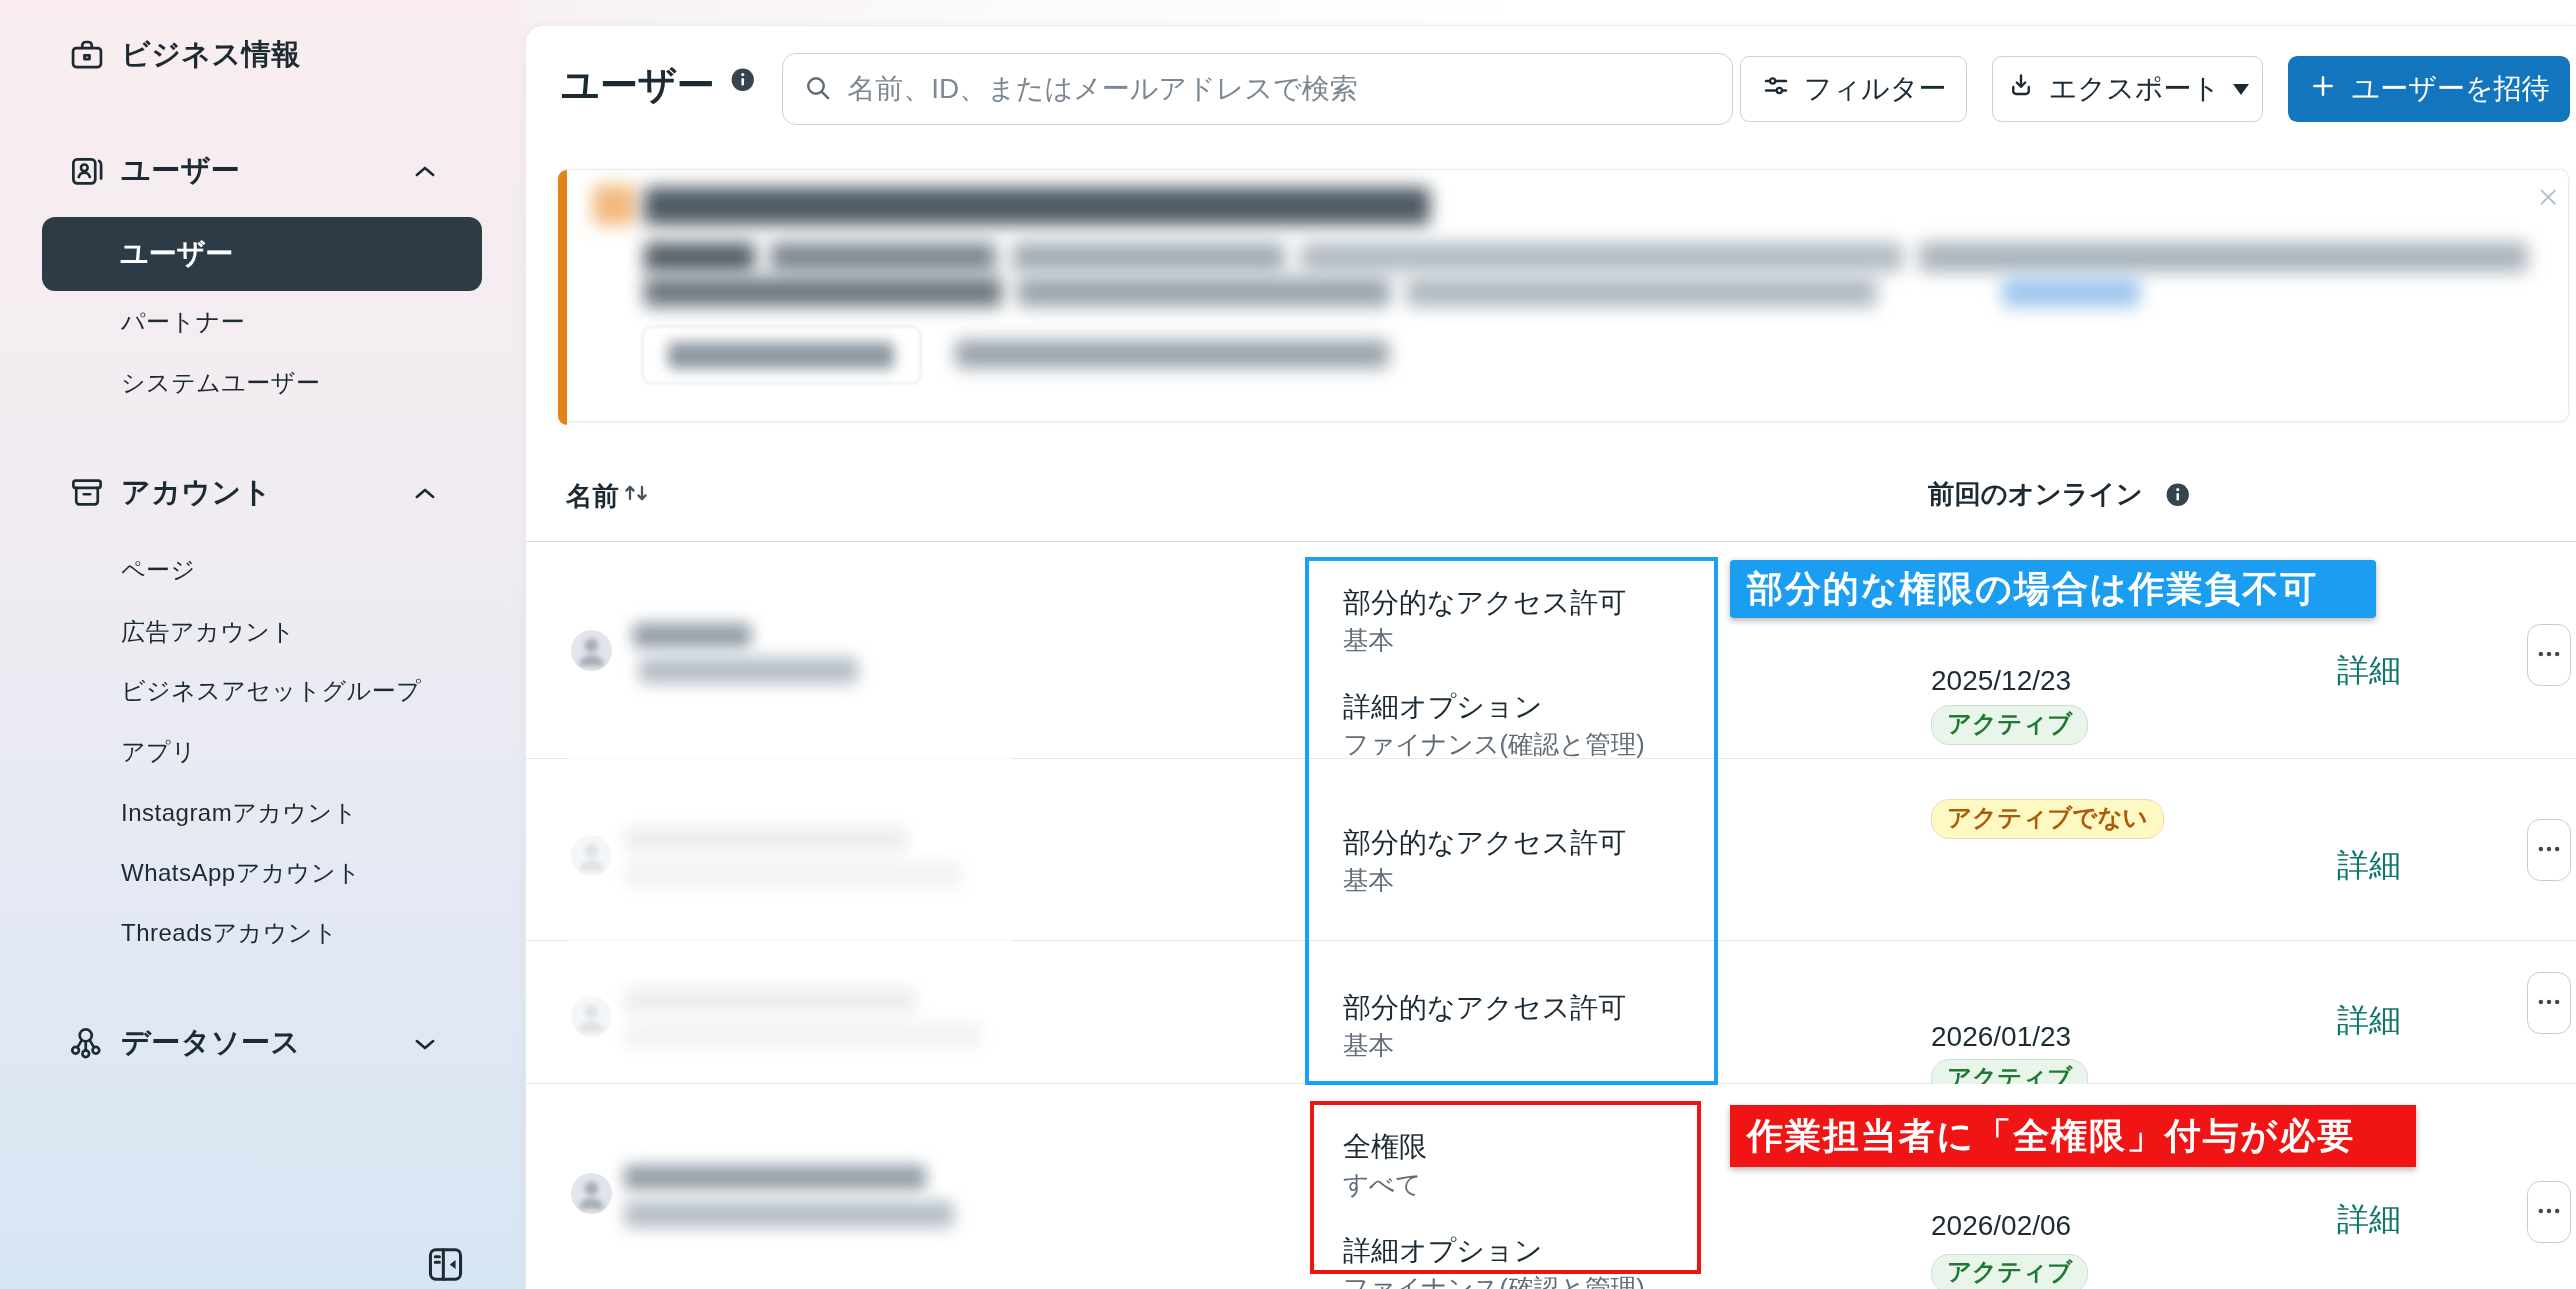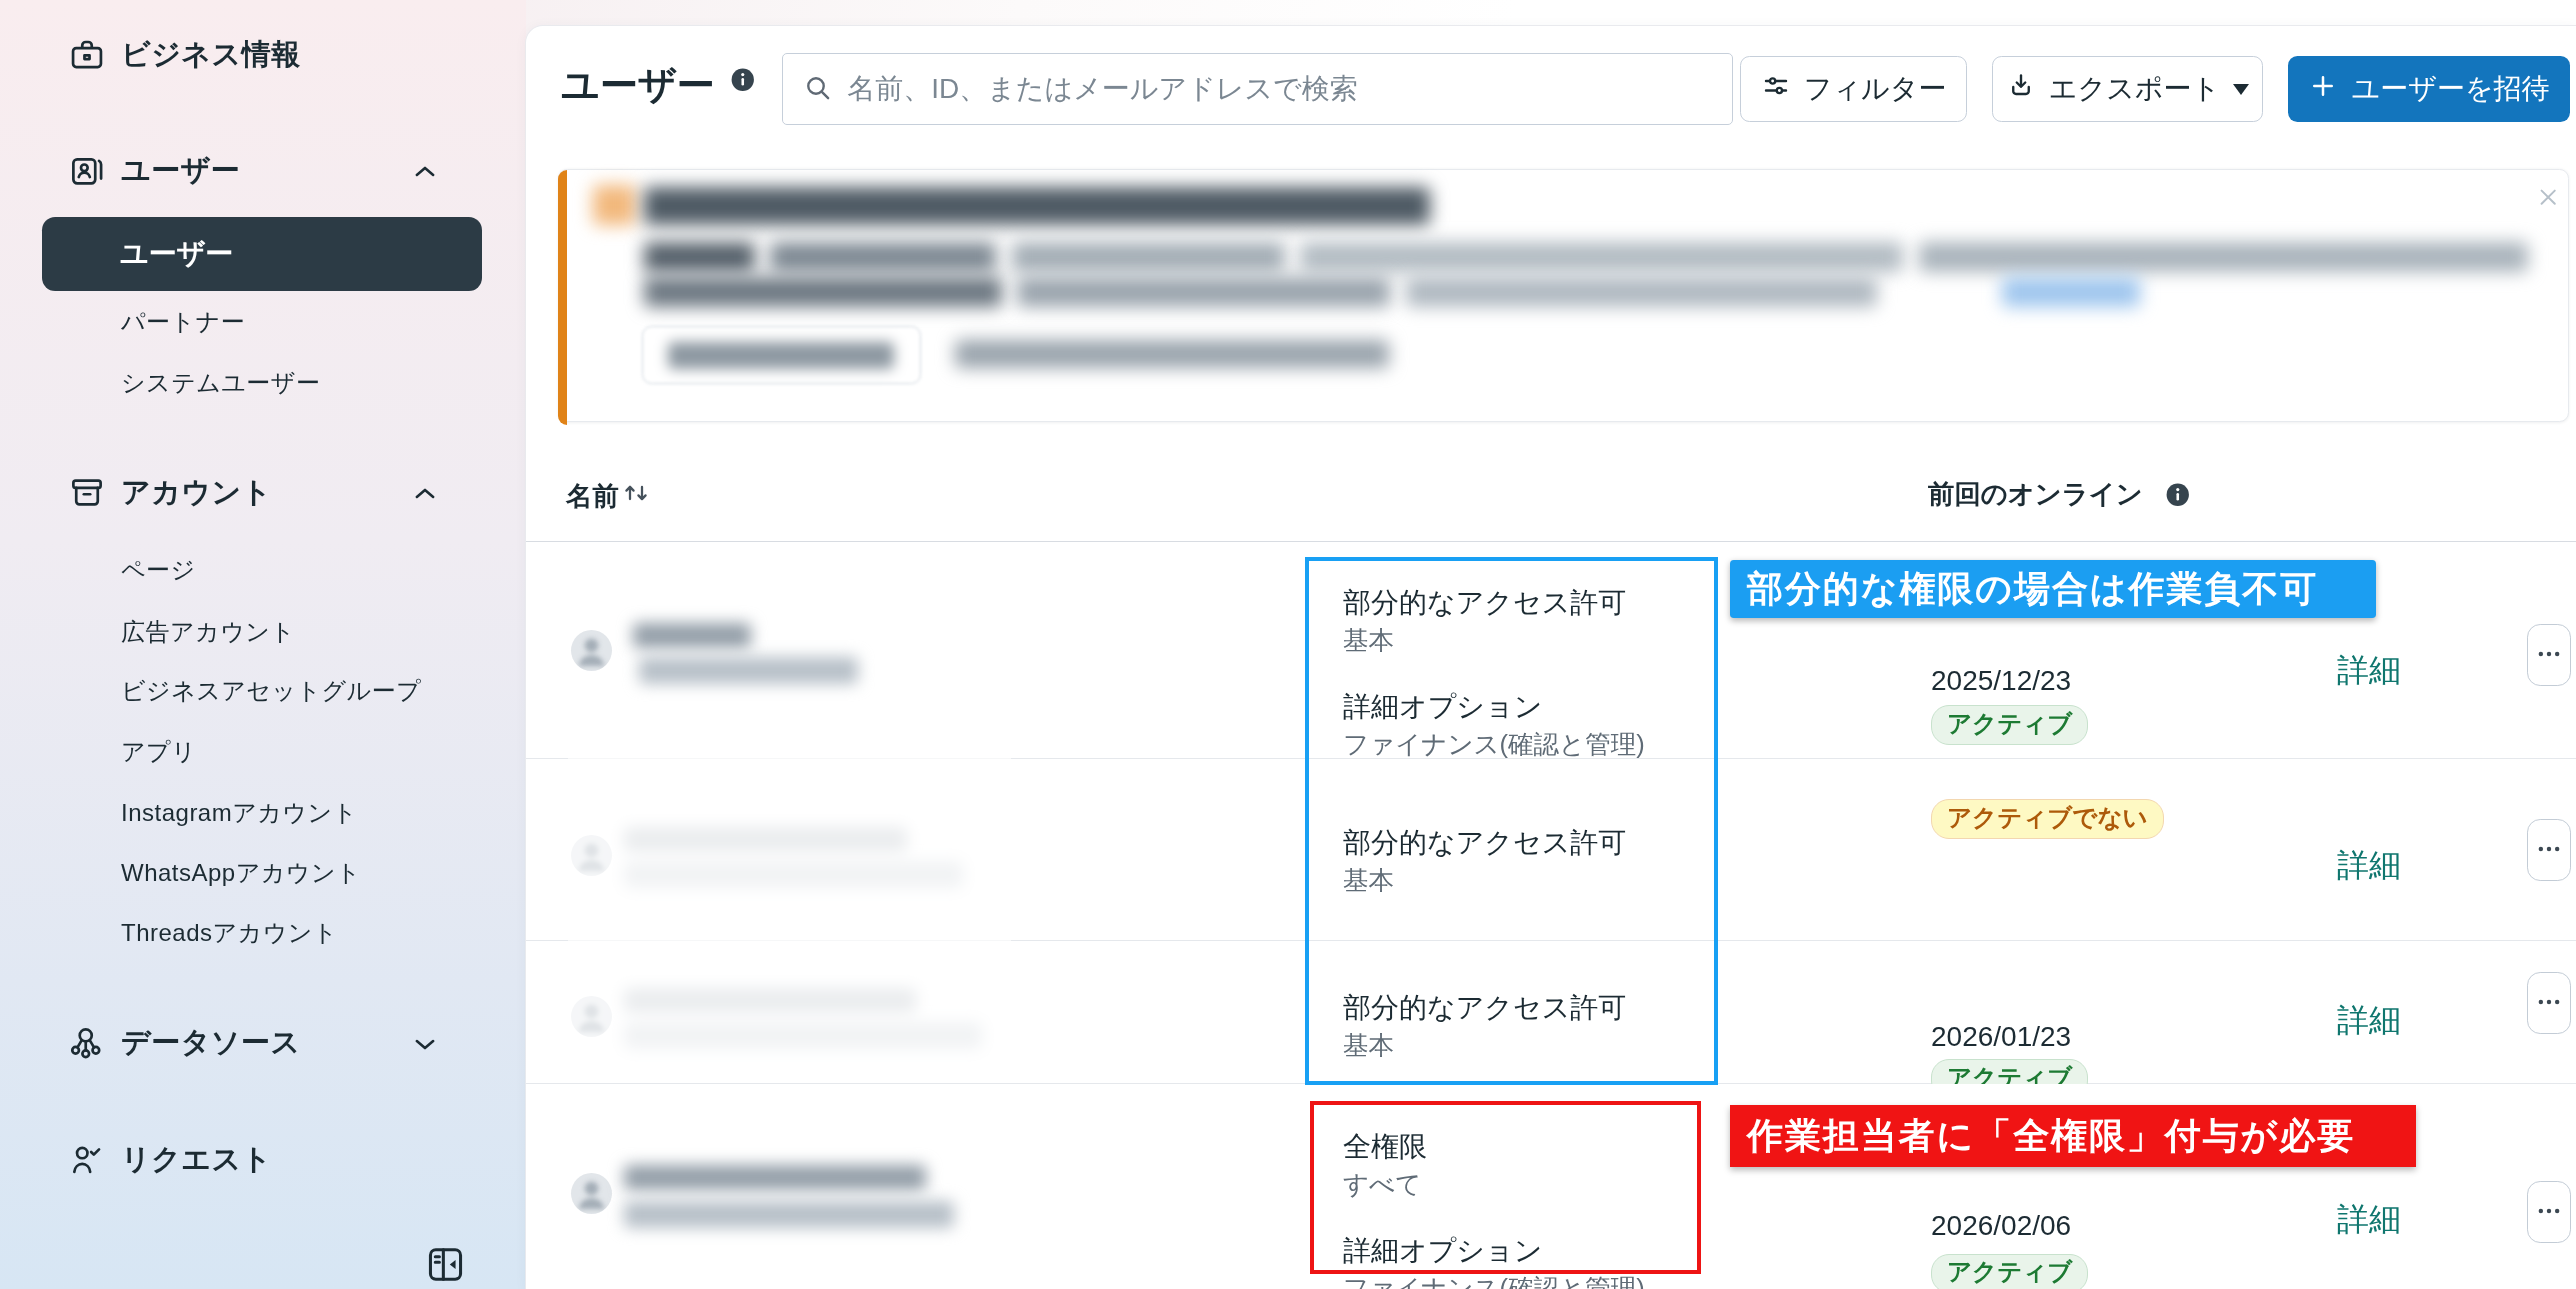--- a/index.html
+++ b/index.html
@@ -28,21 +28,21 @@
 
   
   .card { position: absolute; left: 526px; top: 26.4px; width: 2050px; height: 1263px;
     background: #fff; border-top-left-radius: 17px; overflow: hidden;
     box-shadow: 0 0 0 0.9px #e9eaee, 0 1.9px 13.2px rgba(40,50,70,.05); }
 
   
   .page-title { position: absolute; left: 35px; top: 34px; font-size: 38px; font-weight: 800; }
   .info-i { position: absolute; width: 25.5px; height: 25.5px; display: inline-block; }
   .search-box { position: absolute; left: 256px; top: 27px; width: 951px; height: 72px;
-    border: 1.4px solid #c6cfda; border-radius: 5px; display: flex; align-items: center;
+    border: 1.4px solid #c6cfda; border-radius: 14px; display: flex; align-items: center;
     padding: 0 19px; gap: 13.2px; background: #fff; }
   .search-box input { border: none; outline: none; flex: 1; font-size: 28px;
     font-family: inherit; color: #1c2b33; background: transparent; }
   .search-box input::placeholder { color: #7b8792; }
   .btn { position: absolute; top: 30px; height: 66px; border-radius: 9.4px; cursor: pointer;
     display: flex; align-items: center; justify-content: center; gap: 13.2px;
     font-size: 28px; font-family: inherit; color: #1c2b33; background: #fff;
     border: 1.4px solid #c6cfda; }
   .btn.primary { background: #1375bd; border: none; color: #fff; font-weight: 500; }
   .caret-down { width: 0; height: 0; border-left: 8.5px solid transparent;
@@ -198,30 +198,20 @@
           </svg>
       </span>
       <span class="lb">データソース</span>
       <span class="chev">
         <svg class="stroke" viewBox="0 0 24 24" width="28" height="28" style="stroke-width:2.2">
             <path d="M5 9.5l7 6 7-6"></path>
           </svg>
       </span>
     </div>
 
-    <div class="s-item" style="top:1138px">
-      <span class="ic">
-        <svg class="stroke" viewBox="0 0 24 24" width="38" height="38">
-            <circle cx="9" cy="7.6" r="3.3"></circle>
-            <path d="M4 19.5c.3-3 2.4-5 5-5s4.7 2 5 5"></path>
-            <path d="M14.6 6.9l1.7 1.7 3.3-3.3"></path>
-          </svg>
-      </span>
-      <span class="lb">リクエスト</span>
-    </div>
 
     <button class="collapse-btn">
       <span>
         <svg class="stroke" viewBox="0 0 24 24" width="43" height="43">
             <rect x="3.6" y="3.8" width="16.8" height="16.4" rx="3"></rect>
             <path d="M10.8 3.8v16.4"></path>
             <path d="M6.3 7.7h2.3M6.3 10.7h2.3"></path>
             <path d="M17.6 9.5v5l-3.2-2.5z" fill="#1c2b33" stroke="none"></path>
           </svg>
       </span>

